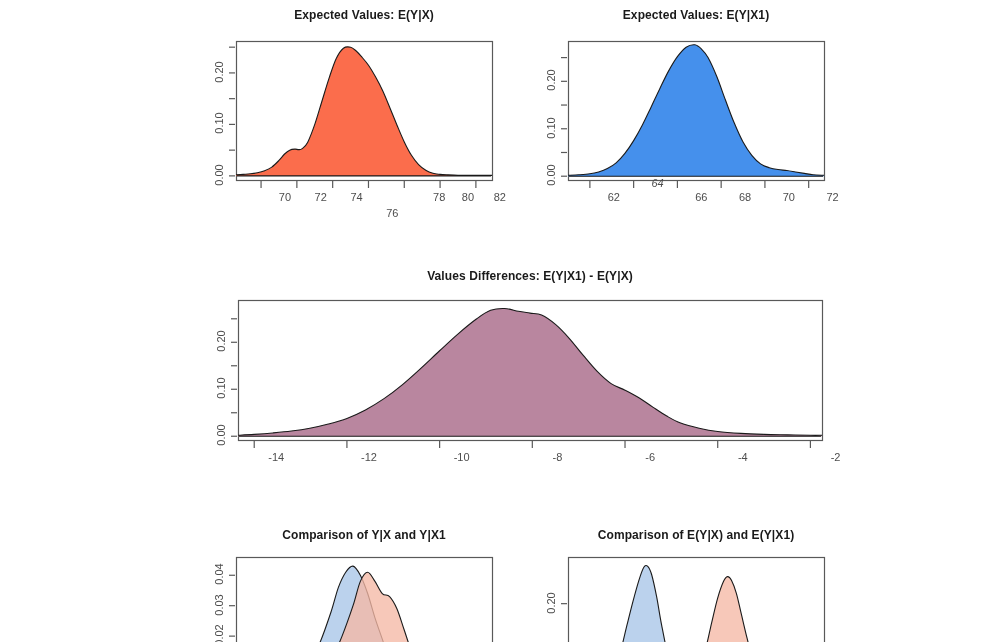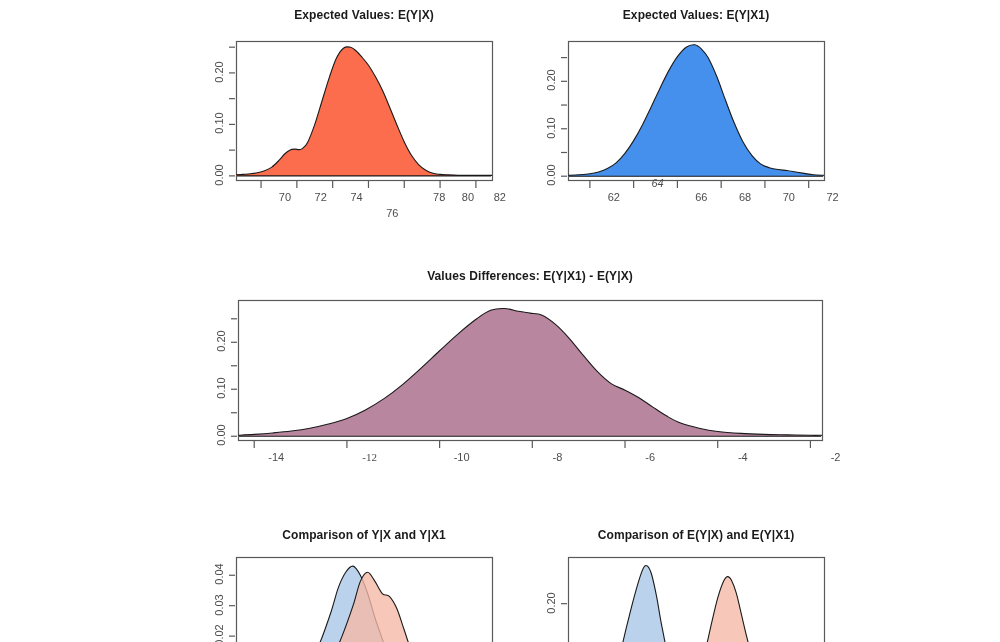--- a/index.html
+++ b/index.html
@@ -188,21 +188,21 @@
     <div class="tick-label-x" style="left: 559.88px; top: 191px; width: 60px;">62</div>
     <div class="tick-label-x" style="left: 603.641px; top: 177px; width: 60px; font-style: italic;">64</div>
     <div class="tick-label-x" style="left: 647.402px; top: 191px; width: 60px;">66</div>
     <div class="tick-label-x" style="left: 691.162px; top: 191px; width: 60px;">68</div>
     <div class="tick-label-x" style="left: 734.923px; top: 191px; width: 60px;">70</div>
     <div class="tick-label-x" style="left: 778.684px; top: 191px; width: 60px;">72</div>
     <div class="tick-label-y" style="width: 40px; left: 531px; top: 169.205px;">0.00</div>
     <div class="tick-label-y" style="width: 40px; left: 531px; top: 121.765px;">0.10</div>
     <div class="tick-label-y" style="width: 40px; left: 531px; top: 74.3242px;">0.20</div>
     <div class="tick-label-x" style="left: 224.222px; top: 451px; width: 60px;">-14</div>
-    <div class="tick-label-x" style="left: 316.921px; top: 451px; width: 60px; font-family: Liberation Serif, serif;">-12</div>
+    <div class="tick-label-x" style="left: 316.921px; top: 451px; width: 60px;">-12</div>
     <div class="tick-label-x" style="left: 409.619px; top: 451px; width: 60px;">-10</div>
     <div class="tick-label-x" style="left: 502.317px; top: 451px; width: 60px;">-8</div>
     <div class="tick-label-x" style="left: 595.016px; top: 451px; width: 60px;">-6</div>
     <div class="tick-label-x" style="left: 687.714px; top: 451px; width: 60px;">-4</div>
     <div class="tick-label-x" style="left: 780.413px; top: 451px; width: 60px;">-2</div>
     <div class="tick-label-y" style="width: 40px; left: 201px; top: 429.242px;">0.00</div>
     <div class="tick-label-y" style="width: 40px; left: 201px; top: 382.262px;">0.10</div>
     <div class="tick-label-y" style="width: 40px; left: 201px; top: 335.282px;">0.20</div>
     <div class="tick-label-y" style="width: 40px; left: 199px; top: 568.261px;">0.04</div>
     <div class="tick-label-y" style="width: 40px; left: 199px; top: 598.696px;">0.03</div>

